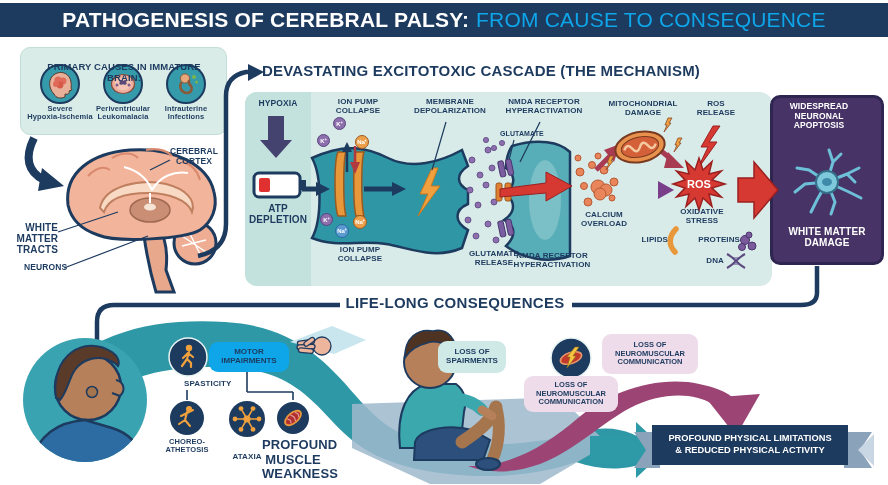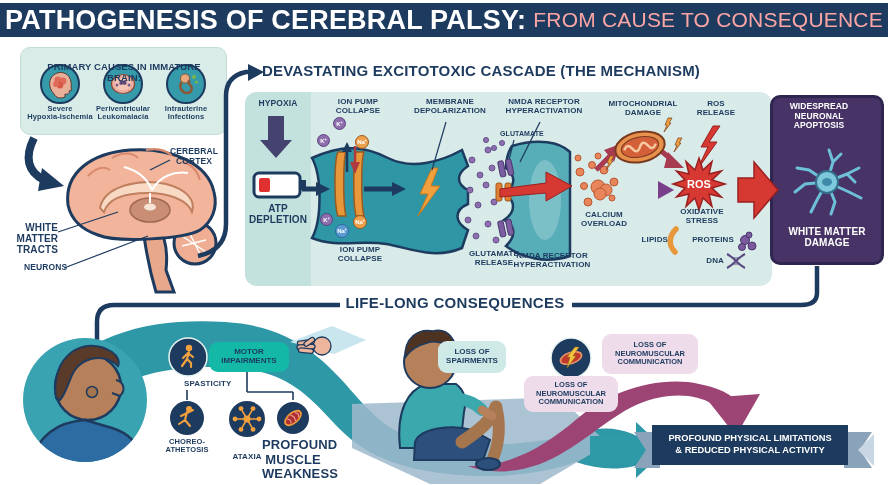--- a/index.html
+++ b/index.html
@@ -6,22 +6,22 @@
   html,body{background:#fff}
   body{font-family:"Liberation Sans",sans-serif;color:#1d3a5f}
   .stage{position:relative;width:888px;height:485px;background:#fff;overflow:hidden}
   .abs{position:absolute}
   .lbl{position:absolute;font-weight:bold;color:#1d3a5f;white-space:pre-line;line-height:1.12;text-align:center;z-index:2;letter-spacing:.1px}
   .lbl.white{color:#fff}
   .pill{position:absolute;border-radius:9px;display:flex;align-items:center;justify-content:center;font-weight:bold;color:#1d3a5f;white-space:pre-line;line-height:1.12;text-align:center;z-index:2}
   .ion{position:absolute;border-radius:50%;color:#fff;font-weight:bold;display:flex;align-items:center;justify-content:center;font-size:6px;z-index:2;line-height:1}
   .panel{position:absolute;z-index:0}
   #titlebar{left:0;top:3px;width:888px;height:34px;background:#1d3a5f;display:flex;align-items:center;justify-content:center;gap:7px;z-index:2}
-  #titlebar .t1{color:#fff;font-weight:bold;font-size:27px;letter-spacing:.2px}
-  #titlebar .t2{color:#fca5a5;font-weight:normal;font-size:21px;letter-spacing:.2px}
+  #titlebar .t1{color:#fff;font-weight:bold;font-size:21px;letter-spacing:.2px}
+  #titlebar .t2{color:#0ea5e9;font-weight:normal;font-size:21px;letter-spacing:.2px}
   #causes-panel{left:20px;top:47px;width:207px;height:88px;background:#d9ece8;border-radius:10px;border:1px solid #c2ddd7}
   #cascade-panel{left:245px;top:92px;width:527px;height:194px;background:#d8ebe8;border-radius:12px}
   #hypoxia-col{left:245px;top:92px;width:66px;height:194px;background:#c3e2dd;border-radius:12px 0 0 12px}
   #apoptosis-box{left:770px;top:95px;width:114px;height:170px;background:#483366;border:3px solid #2e2550;border-radius:10px}
   #banner{left:652px;top:425px;width:196px;height:40px;background:#1d3a5f;display:flex;align-items:center;justify-content:center;font-weight:bold;color:#fff;font-size:9.3px;text-align:center;white-space:pre-line;line-height:1.25;z-index:2}
   svg#art{left:0;top:0;z-index:1}
 </style>
 </head>
 <body>
 
@@ -345,39 +345,39 @@
   <div class="lbl" style="left:598px;top:100px;width:90px;font-size:8px">MITOCHONDRIAL
 DAMAGE</div>
   <div class="lbl" style="left:686px;top:100px;width:60px;font-size:8px">ROS
 RELEASE</div>
   <div class="lbl white" style="left:683px;top:178px;width:32px;font-size:11px">ROS</div>
   <div class="lbl" style="left:566px;top:211px;width:76px;font-size:8px">CALCIUM
 OVERLOAD</div>
   <div class="lbl" style="left:670px;top:208px;width:64px;font-size:8px">OXIDATIVE
 STRESS</div>
   <div class="lbl" style="left:626px;top:236px;width:42px;font-size:8px;text-align:right">LIPIDS</div>
-  <div class="lbl" style="left:686px;top:236px;width:54px;font-size:8px;text-align:center">PROTEINS</div>
+  <div class="lbl" style="left:686px;top:236px;width:54px;font-size:8px;text-align:right">PROTEINS</div>
   <div class="lbl" style="left:694px;top:257px;width:30px;font-size:8px;text-align:right">DNA</div>
 
   <div class="ion" style="left:317px;top:134px;width:13px;height:13px;background:#8d6fae;border:1px solid #5a4480">K⁺</div>
   <div class="ion" style="left:333px;top:117px;width:13px;height:13px;background:#8d6fae;border:1px solid #5a4480">K⁺</div>
   <div class="ion" style="left:355px;top:135px;width:14px;height:14px;background:#eda04c;border:1px solid #9a5a20">Na⁺</div>
   <div class="ion" style="left:320px;top:213px;width:13px;height:13px;background:#8d6fae;border:1px solid #5a4480">K⁺</div>
   <div class="ion" style="left:335px;top:224px;width:14px;height:14px;background:#5b9bd1;border:1px solid #2a6aa0">Na⁺</div>
   <div class="ion" style="left:353px;top:215px;width:14px;height:14px;background:#eda04c;border:1px solid #9a5a20">Na⁺</div>
 
   <div class="lbl white" style="left:774px;top:102px;width:90px;font-size:8.5px">WIDESPREAD
 NEURONAL
 APOPTOSIS</div>
   <div class="lbl white" style="left:774px;top:226px;width:106px;font-size:10px">WHITE MATTER
 DAMAGE</div>
 
   <div class="lbl" style="left:342px;top:295px;width:226px;font-size:15px;letter-spacing:.3px">LIFE-LONG CONSEQUENCES</div>
 
-  <div class="pill" style="left:209px;top:342px;width:80px;height:30px;background:#14b8a6;font-size:8px">MOTOR
+  <div class="pill" style="left:209px;top:342px;width:80px;height:30px;background:#0ea5e9;font-size:8px">MOTOR
 IMPAIRMENTS</div>
   <div class="lbl" style="left:184px;top:380px;width:64px;font-size:8px;text-align:left">SPASTICITY</div>
   <div class="lbl" style="left:158px;top:438px;width:58px;font-size:7.5px">CHOREO-
 ATHETOSIS</div>
   <div class="lbl" style="left:221px;top:453px;width:52px;font-size:8px">ATAXIA</div>
   <div class="lbl" style="left:262px;top:438px;width:62px;font-size:13px">PROFOUND
 MUSCLE
 WEAKNESS</div>
 
   <div class="pill" style="left:438px;top:341px;width:68px;height:32px;background:#cfe9e7;font-size:8px">LOSS OF

